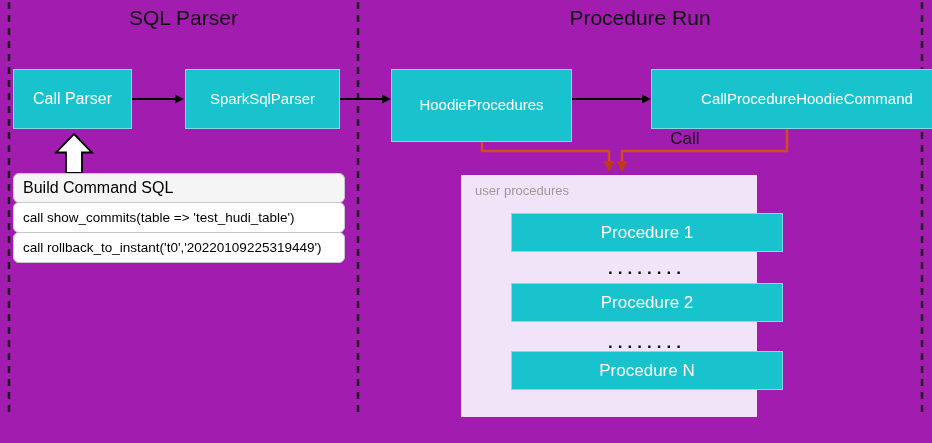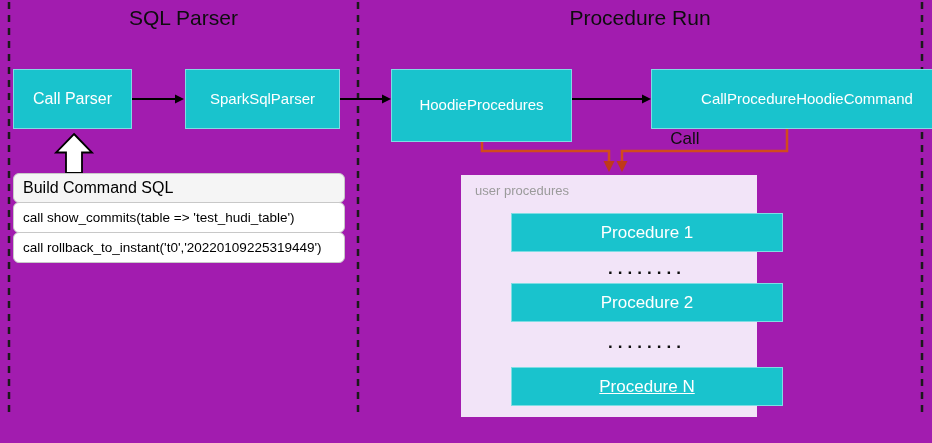--- a/index.html
+++ b/index.html
@@ -111,16 +111,16 @@
     <div class="user-proc-label">user procedures</div>
 
     <div class="proc-box" style="top:38px;">Procedure 1</div>
 
     <div class="ellipsis-row" style="top:85px;">........</div>
 
     <div class="proc-box" style="top:108px;">Procedure 2</div>
 
     <div class="ellipsis-row" style="top:159px;">........</div>
 
-    <div class="proc-box" style="top:192px;text-decoration:underline;">Procedure N</div>
+    <div class="proc-box" style="top:176px;">Procedure N</div>
   </div>
 
 </div>
 
 </body></html>

